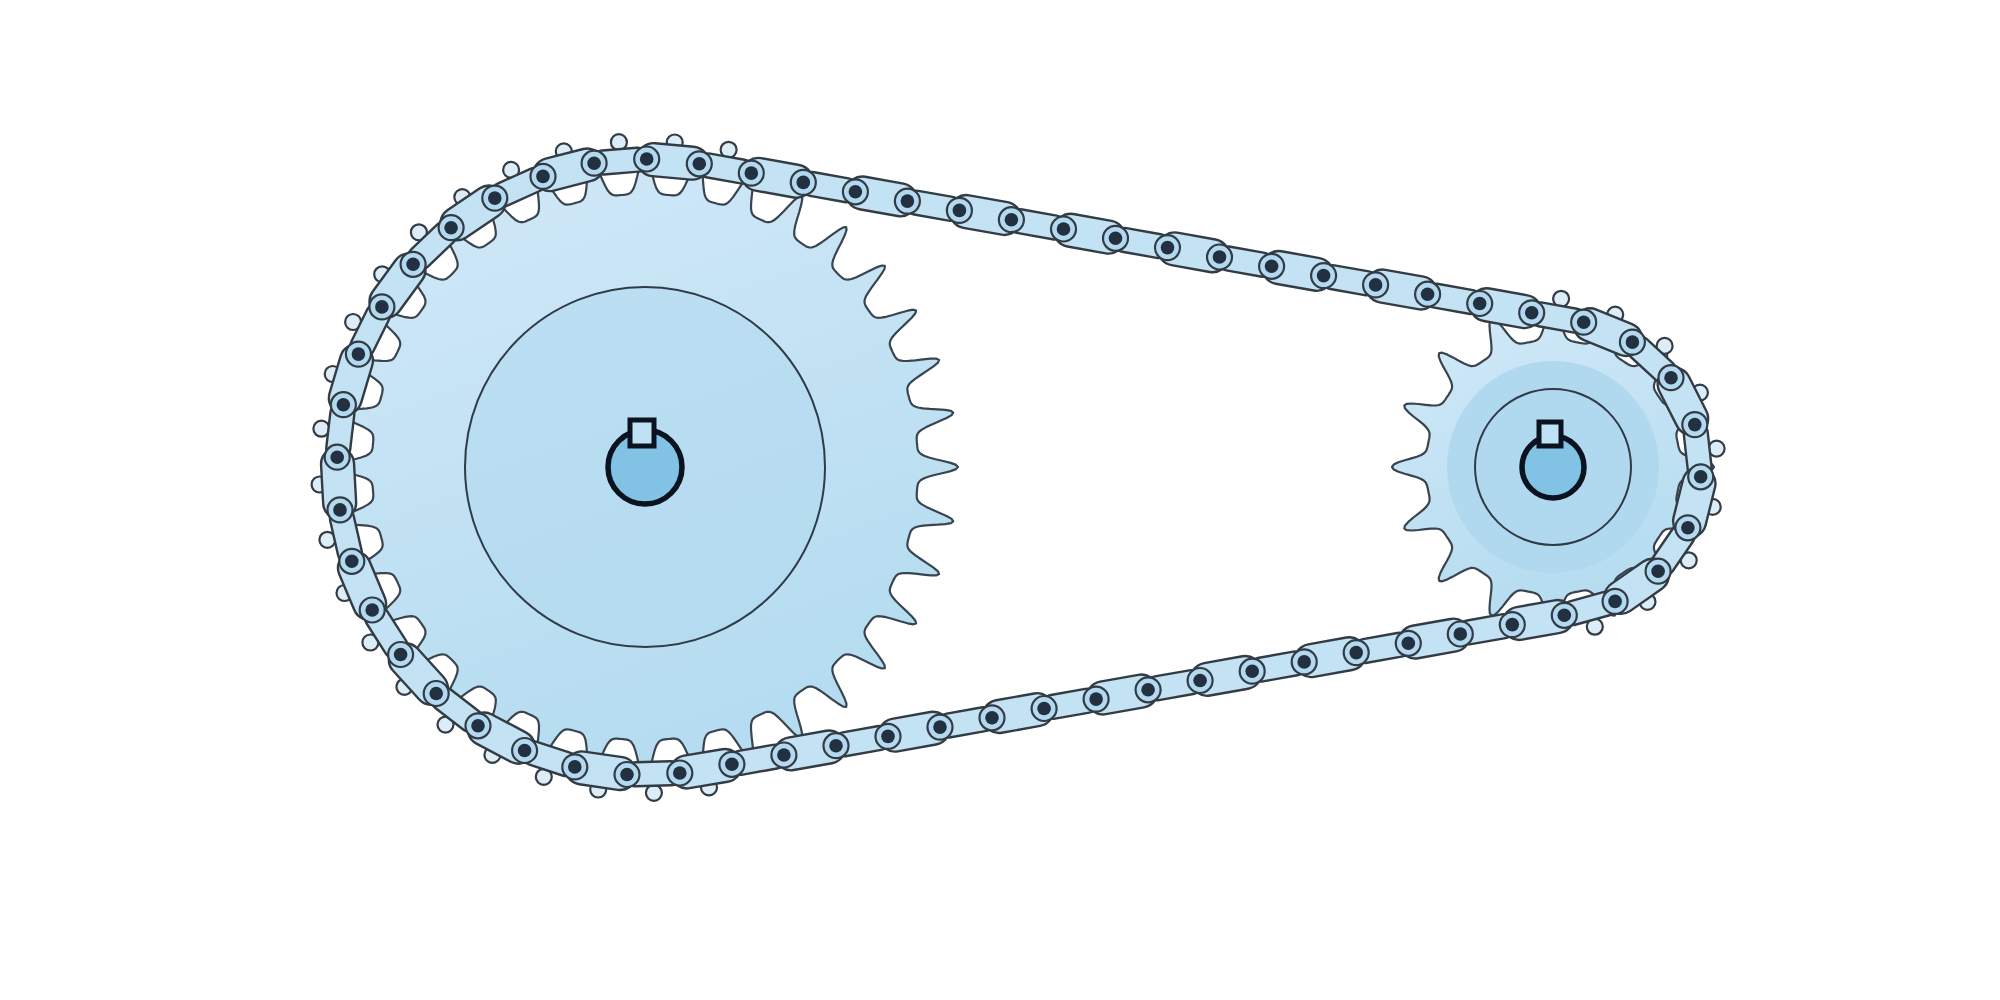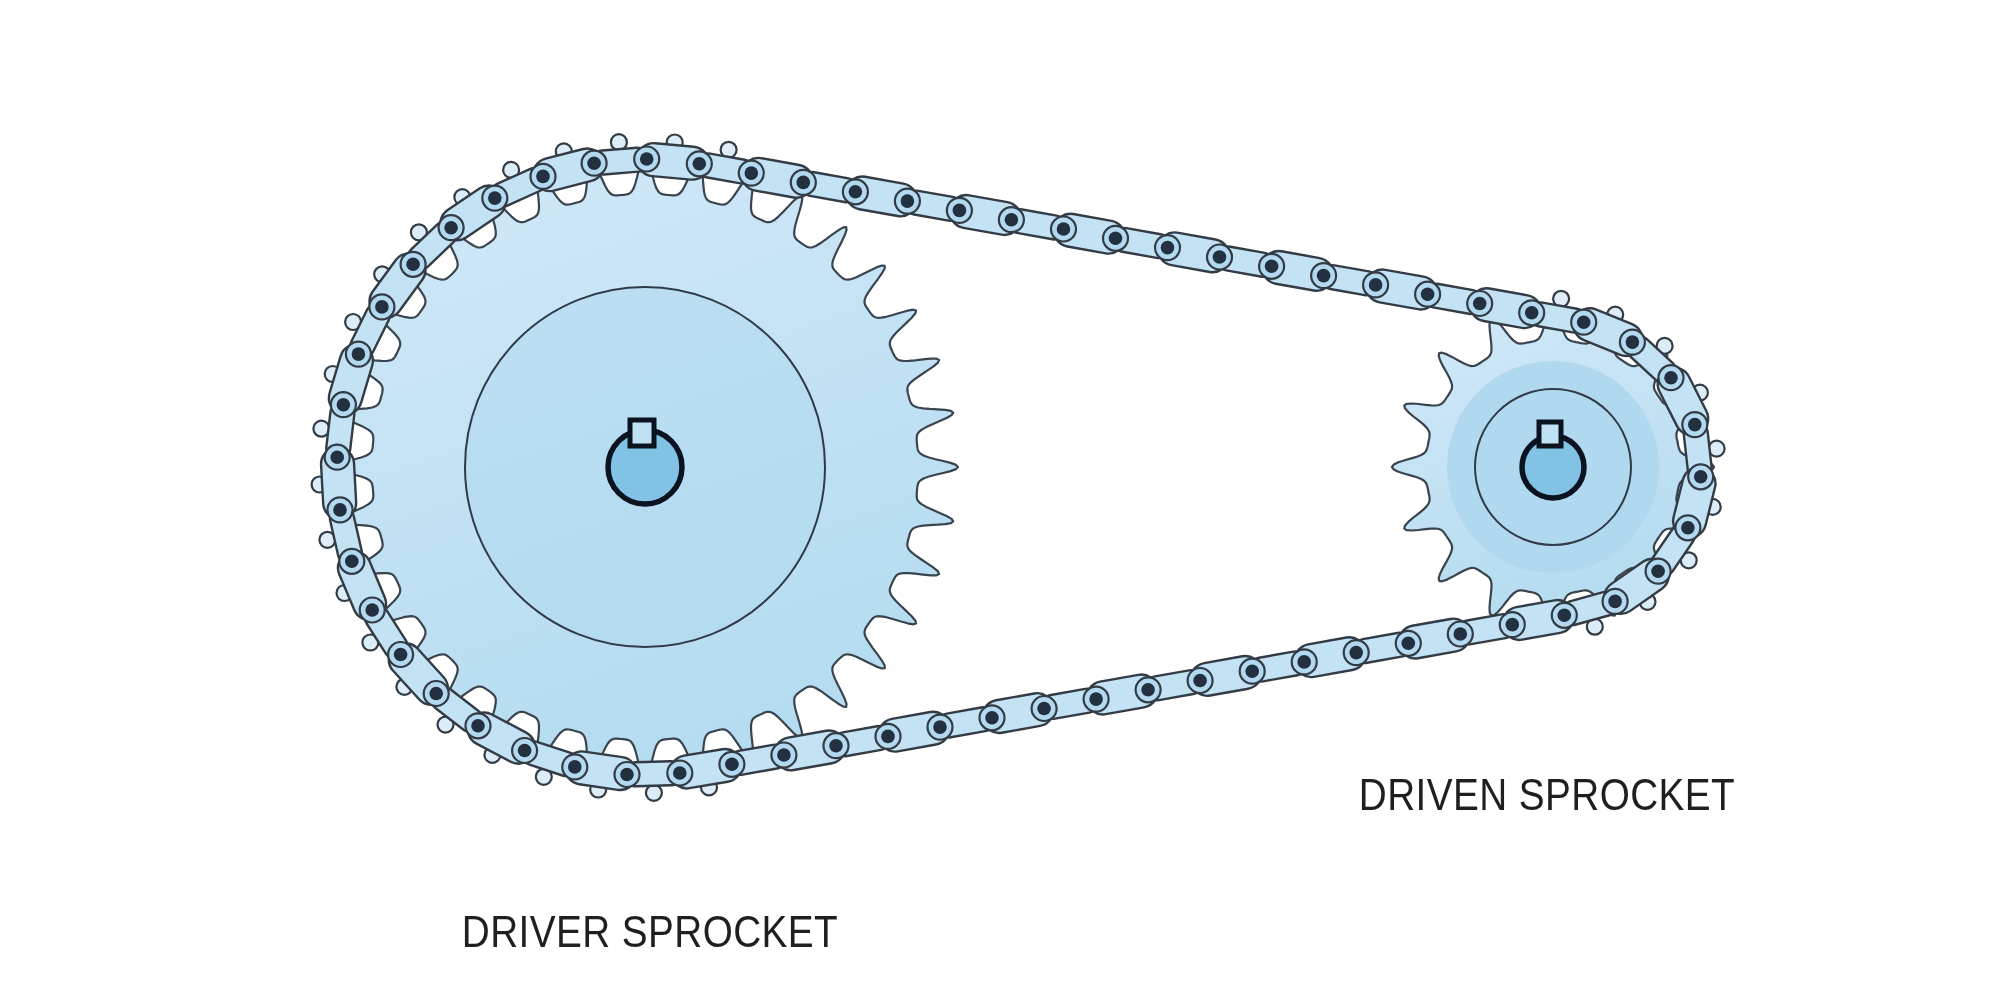--- a/index.html
+++ b/index.html
@@ -263,19 +263,13 @@
           <circle cx="855.4" cy="191.8" r="12.5" fill="#b2d9f0" stroke="#333b44" stroke-width="2.2"></circle>
           <circle cx="855.4" cy="191.8" r="6.8" fill="#23303f"></circle>
           <circle cx="803.3" cy="182.4" r="12.5" fill="#b2d9f0" stroke="#333b44" stroke-width="2.2"></circle>
           <circle cx="803.3" cy="182.4" r="6.8" fill="#23303f"></circle>
           <circle cx="751.3" cy="173.1" r="12.5" fill="#b2d9f0" stroke="#333b44" stroke-width="2.2"></circle>
           <circle cx="751.3" cy="173.1" r="6.8" fill="#23303f"></circle>
         </g>
       </g>
     </svg>
 
-  <div class="label label-driver" style="color: rgb(31, 31, 31);">
-    <span>DRIVER SPROCKET</span>
-  </div>
-  <div class="label label-driven" style="color: rgb(31, 31, 31);">
-    <span>DRIVEN SPROCKET</span>
-  </div>
 </div>
 
 </body></html>

